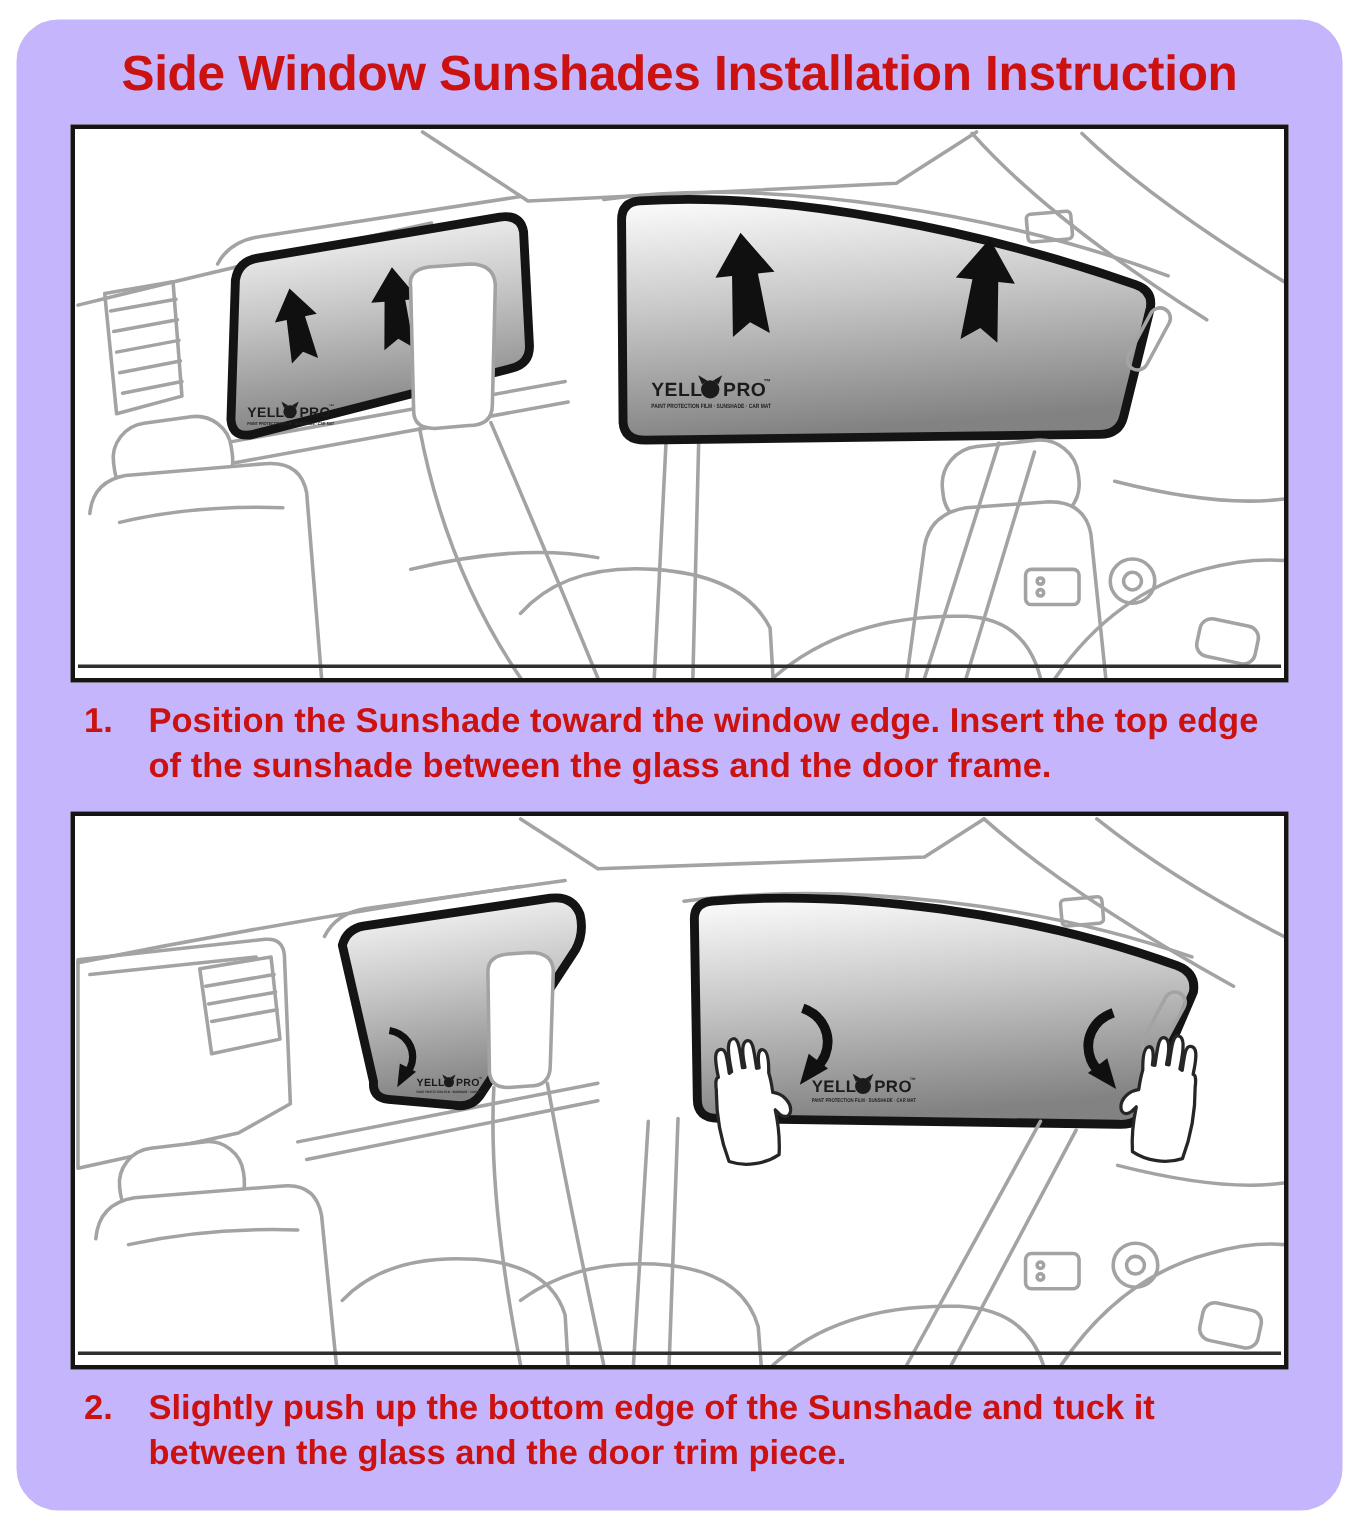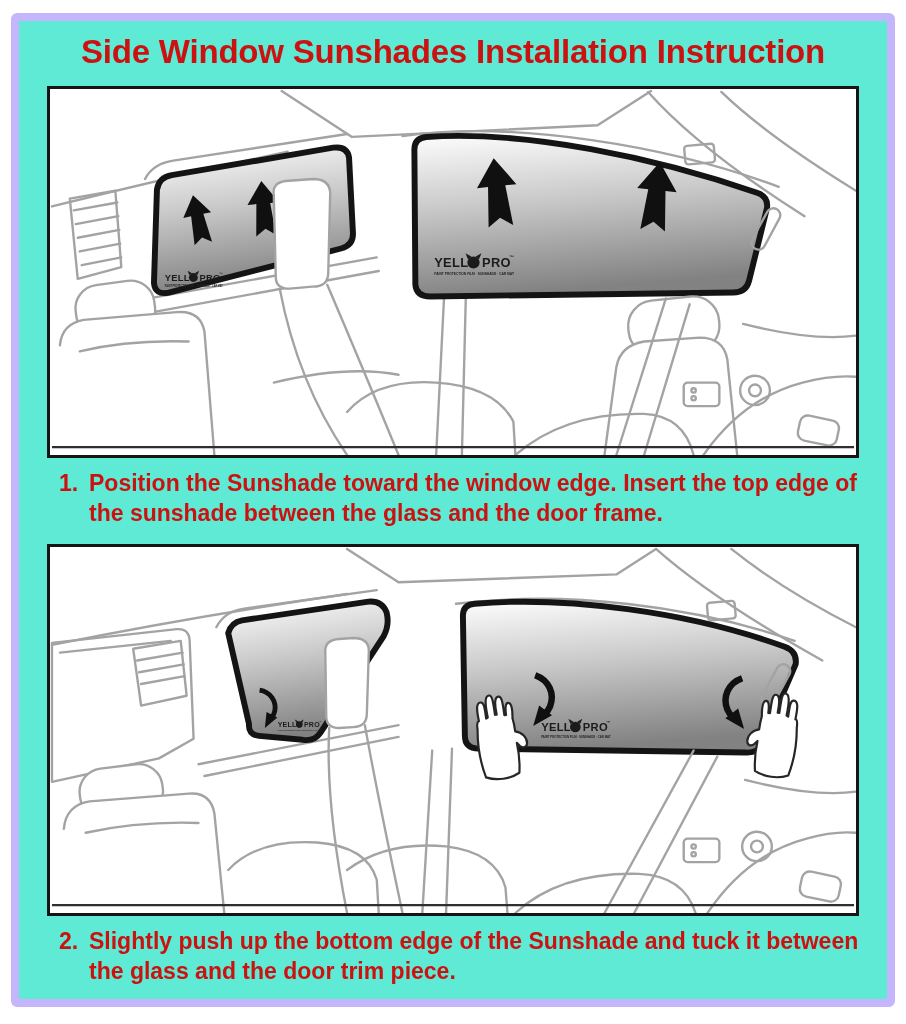--- a/index.html
+++ b/index.html
@@ -4,37 +4,37 @@
 <style>
   :root{ --red:#cc1111; --line:#a3a3a3; --ink:#141414; }
   *{box-sizing:border-box;}
   html,body{margin:0;padding:0;}
   body{
     width:906px;height:1024px;position:relative;background:#fff;
     font-family:"Liberation Sans", sans-serif;
   }
   .sheet{
     position:absolute; left:11px; top:13px; right:11px; bottom:17px;
-    border:8px solid #c4b5fd; border-radius:6px; background:#5eead4; overflow:hidden;
+    border:5px solid #c4b5fd; border-radius:28px; background:#c4b5fd; overflow:hidden;
   }
   h1.title{
     margin:12px 6px 0; text-align:center; color:var(--red);
     font-size:33px; line-height:1.15; font-weight:bold; letter-spacing:-0.2px;
   }
   .panel{
     width:812px; height:372px; margin:15px auto 0;
     border:3px solid #151515; background:#fff;
   }
   .panel svg{display:block;width:100%;height:100%;}
   .step{
     display:flex; margin:11px 26px 0 40px; color:var(--red);
     font-weight:bold; font-size:23px; line-height:1.3;
   }
   .step .num{flex:0 0 30px;}
-  .step .txt{flex:1;}
+  .step .txt{flex:1;margin-left:13px;}
   
   .art{stroke:var(--line);stroke-width:2.4;fill:none;stroke-linecap:round;stroke-linejoin:round;}
   .artf{stroke:var(--line);stroke-width:2.4;fill:#fff;stroke-linejoin:round;}
   .shade{stroke:var(--ink);stroke-width:6;stroke-linejoin:round;}
   .floor{stroke:#2f2f2f;stroke-width:2.4;}
   .blk{fill:#101010;stroke:none;}
   svg text{font-family:"Liberation Sans", sans-serif;font-weight:bold;fill:#1b1b1b;}
   .brandtxt{font-size:21px;letter-spacing:0.5px;}
   .tm{font-size:8px;}
   .tagline{font-size:6.8px;fill:#242424;}

